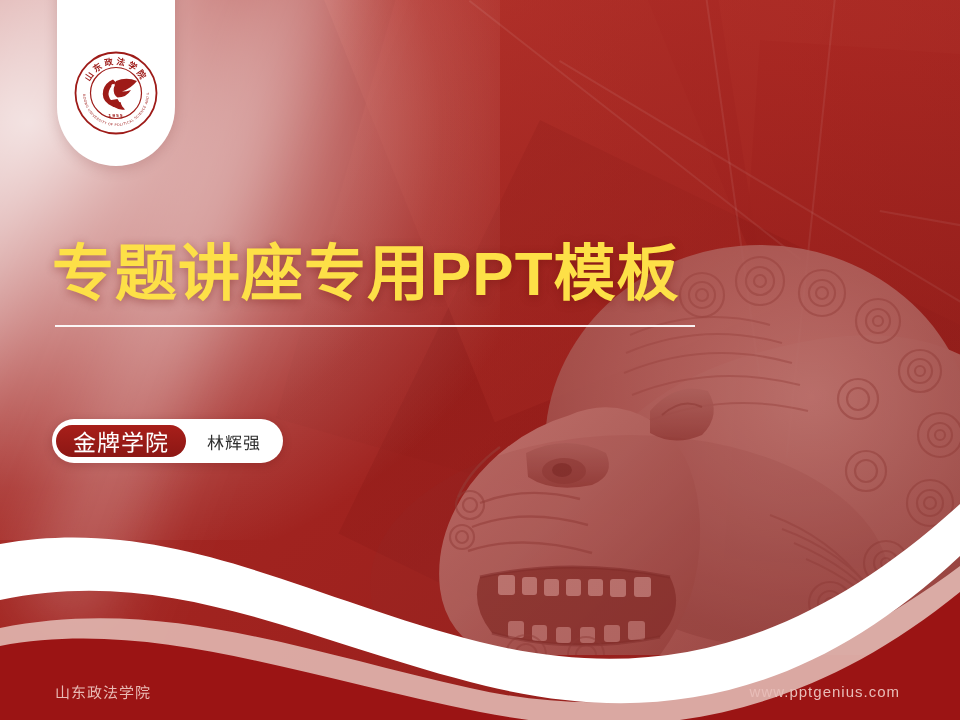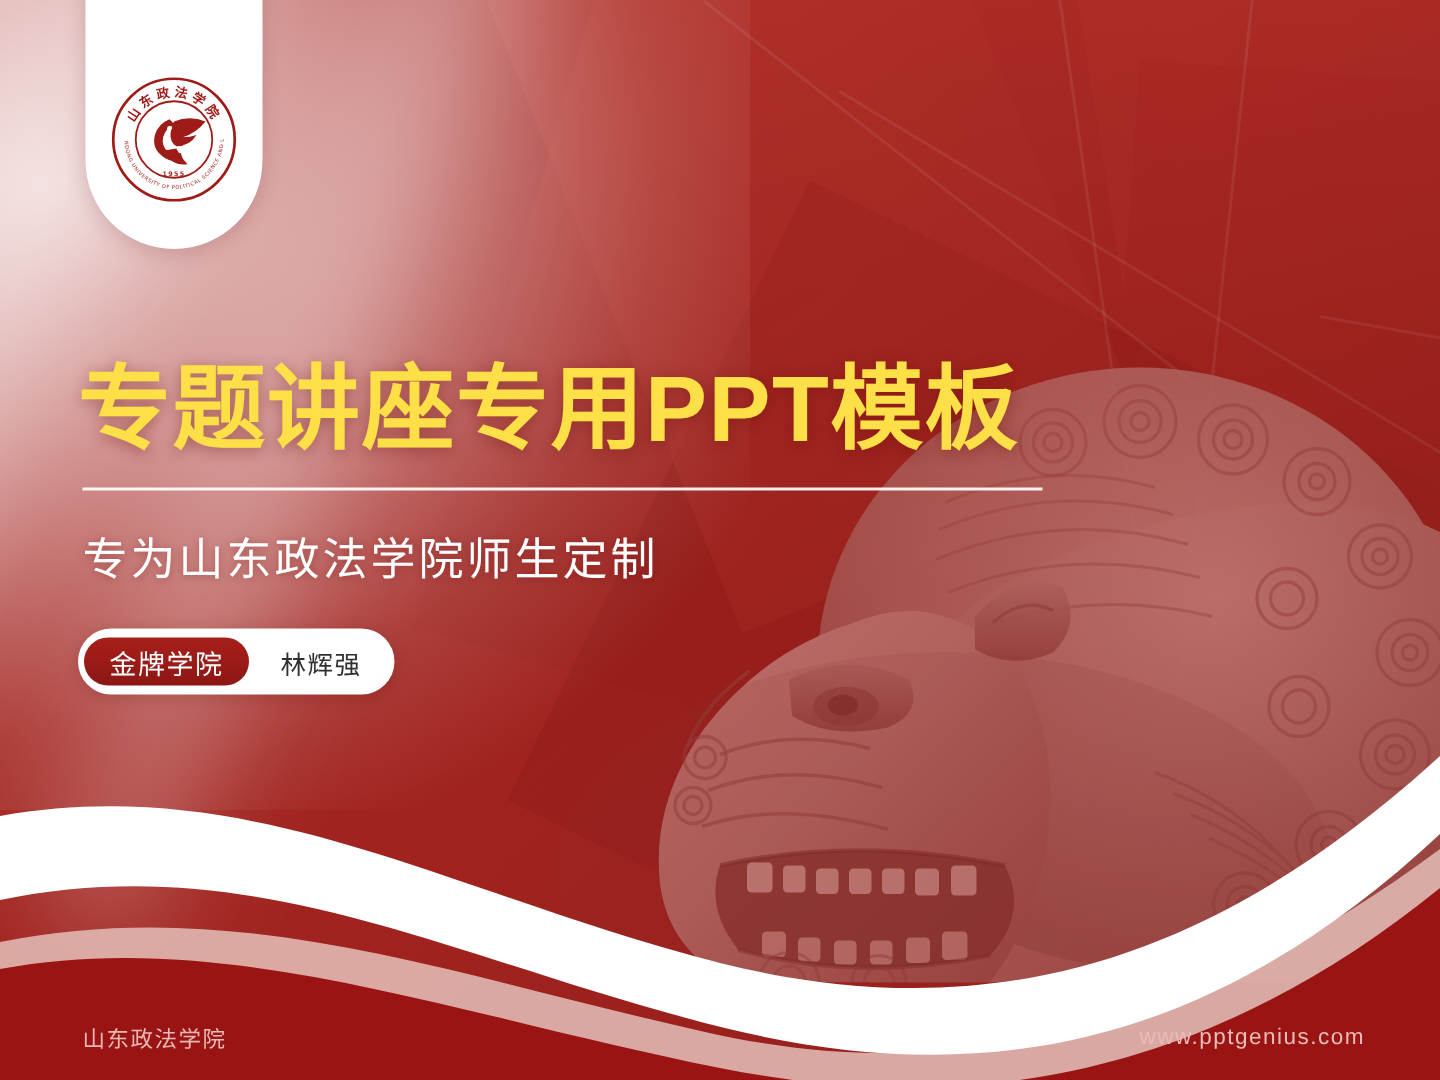--- a/index.html
+++ b/index.html
@@ -202,21 +202,21 @@
     box-shadow: 0 2px 10px rgba(90,10,10,.22);
   }
   .badge-tag {
     height: 25px;
     display: flex;
     align-items: center;
     padding: 16px 17px;
     border-radius: 18px;
     background: linear-gradient(180deg, #a81f1a 0%, #8c1714 100%);
     color: #ffffff;
-    font-size: 18px;
+    font-size: 23px;
     letter-spacing: 1px;
     white-space: nowrap;
   }
   .badge-name {
     margin-left: 21px;
     color: #2f2f2f;
     font-size: 17px;
     letter-spacing: 1px;
     white-space: nowrap;
   }
@@ -236,21 +236,21 @@
     position: absolute;
     bottom: 0;
     height: 58px;
     display: flex;
     align-items: center;
     font-size: 15px;
     letter-spacing: 1px;
     color: #e8b9b4;
   }
   .footer-left  { left: 55px; }
-  .footer-right { right: 50px; color: #e8bdb8; }
+  .footer-right { right: 60px; color: #e8bdb8; }
 </style>
 </head>
 <body>
 
 <div class="slide">
 
   <div class="bg-photo">
 
     <div class="panel panel-a"></div>
     <div class="panel panel-b"></div>
@@ -421,21 +421,20 @@
         <path d="M60 44 Q74 38 88 44 Q80 54 68 58 Q74 58 80 56 Q74 66 62 66 Q56 62 57 54 Q58 47 60 44 Z"></path>
         <path d="M50 70 Q58 84 72 82 Q66 76 62 68 Z"></path>
         <circle cx="56" cy="50" r="2.1" fill="#ffffff"></circle>
       </g>
       <text x="60" y="92" text-anchor="middle" font-family="'DejaVu Sans', sans-serif" font-size="5.6" fill="#9e1b18" letter-spacing="1.2" font-weight="700">1955</text>
     </svg>
   </div>
 
   <div class="title">专题讲座专用PPT模板</div>
   <div class="divider"></div>
-  <div class="subtitle">专为山东政法学院师生定制</div>
 
   <div class="badge">
     <span class="badge-tag">金牌学院</span>
     <span class="badge-name">林辉强</span>
   </div>
 
   <div class="wave">
     <svg viewBox="0 0 960 220" preserveAspectRatio="none" xmlns="http://www.w3.org/2000/svg">
 
       <path d="M0 220 L960 220 L960 0 L0 0 Z" fill="none"></path>

